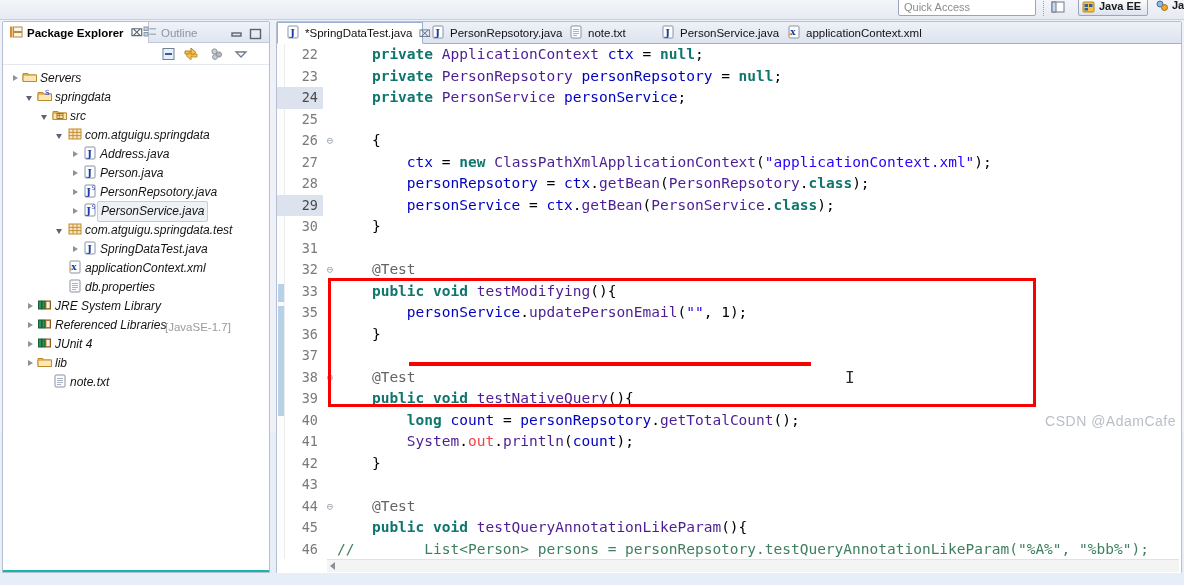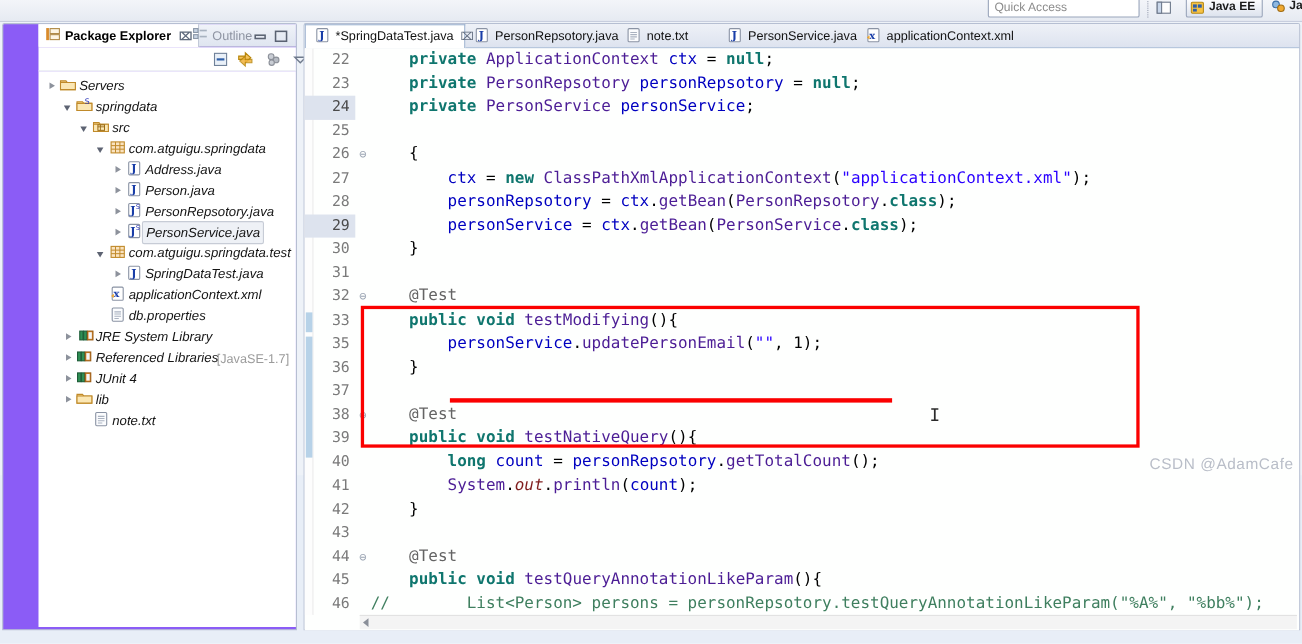--- a/index.html
+++ b/index.html
@@ -53,24 +53,23 @@
     border: none; background: none; padding-left: 20px;
   }
   .persp-ico {
     position: absolute; left: 3px; top: 1px; width: 14px; height: 14px;
   }
 
   
   .pkg-view {
     position: absolute; left: 2px; top: 21px;
     width: 268px; height: 552px;
-    background: #8b5cf6;
+    background: #14b8a6;
     border: 1px solid #b6bfd2;
     border-radius: 2px 2px 0 0;
-    padding-left: 32px;
   }
   .pkg-tabbar {
     position: relative; height: 21px;
     background: linear-gradient(#f0f3f9, #dfe5f0);
     border-bottom: 1px solid #c2c9d8;
   }
   .pkg-tab {
     position: absolute; top: 0; height: 21px;
     display: flex; align-items: center; gap: 4px;
     padding: 0 6px;
@@ -205,21 +204,21 @@
   }
   .lnum.cur { background: #dde3ee; color: #4a4a4a; }
   .fold {
     display: inline-block; width: 14px; text-align: center;
     color: #9ba5b3; font-size: 11px; vertical-align: top;
   }
   .ctext { display: inline-block; }
 
   .kw   { color: #0f766e; font-weight: bold; }
   .fld  { color: #0000c0; }
-  .sfld { color: #7f1d1d; font-style: italic; }
+  .sfld { color: #ef4444; }
   .str  { color: #2a00ff; }
   .cmt  { color: #3f7f5f; }
   .ann  { color: #646464; }
   .plain{ color: #4c1d95; }
   .sel-str {
     background: #3399ff; color: #ffffff;
   }
 
   
   .redbox {
@@ -464,21 +463,21 @@
           <span class="arrow "></span>
           <span class="tico"><svg width="16" height="16" viewBox="0 0 16 16">
               <rect x="3" y="2" width="10" height="12" rx="1" fill="#fbfcfe" stroke="#8a93a4"></rect>
               <line x1="5" y1="5.5" x2="11" y2="5.5" stroke="#aab2c0"></line>
               <line x1="5" y1="7.5" x2="11" y2="7.5" stroke="#aab2c0"></line>
               <line x1="5" y1="9.5" x2="11" y2="9.5" stroke="#aab2c0"></line>
               <line x1="5" y1="11.5" x2="9" y2="11.5" stroke="#aab2c0"></line>
             </svg></span>
           <span class="tlabel">db.properties</span>
         </div>
-        <div class="trow" style="padding-left: 21px; text-align: right;">
+        <div class="trow" style="padding-left: 21px;">
           <span class="arrow closed"></span>
           <span class="tico"><svg width="16" height="16" viewBox="0 0 16 16">
               <rect x="1.5" y="4" width="3" height="8" fill="#2f8f55" stroke="#1d5c37"></rect>
               <rect x="5" y="4" width="3" height="8" fill="#2f8f55" stroke="#1d5c37"></rect>
               <rect x="8.5" y="4" width="5" height="8" fill="#e08a2a" stroke="#9a5c14"></rect>
               <rect x="9.5" y="5" width="3" height="6" fill="#f3f5f8"></rect>
             </svg></span>
           <span class="tlabel">JRE System Library</span>
           <span class="tsub">[JavaSE-1.7]</span>
         </div>

